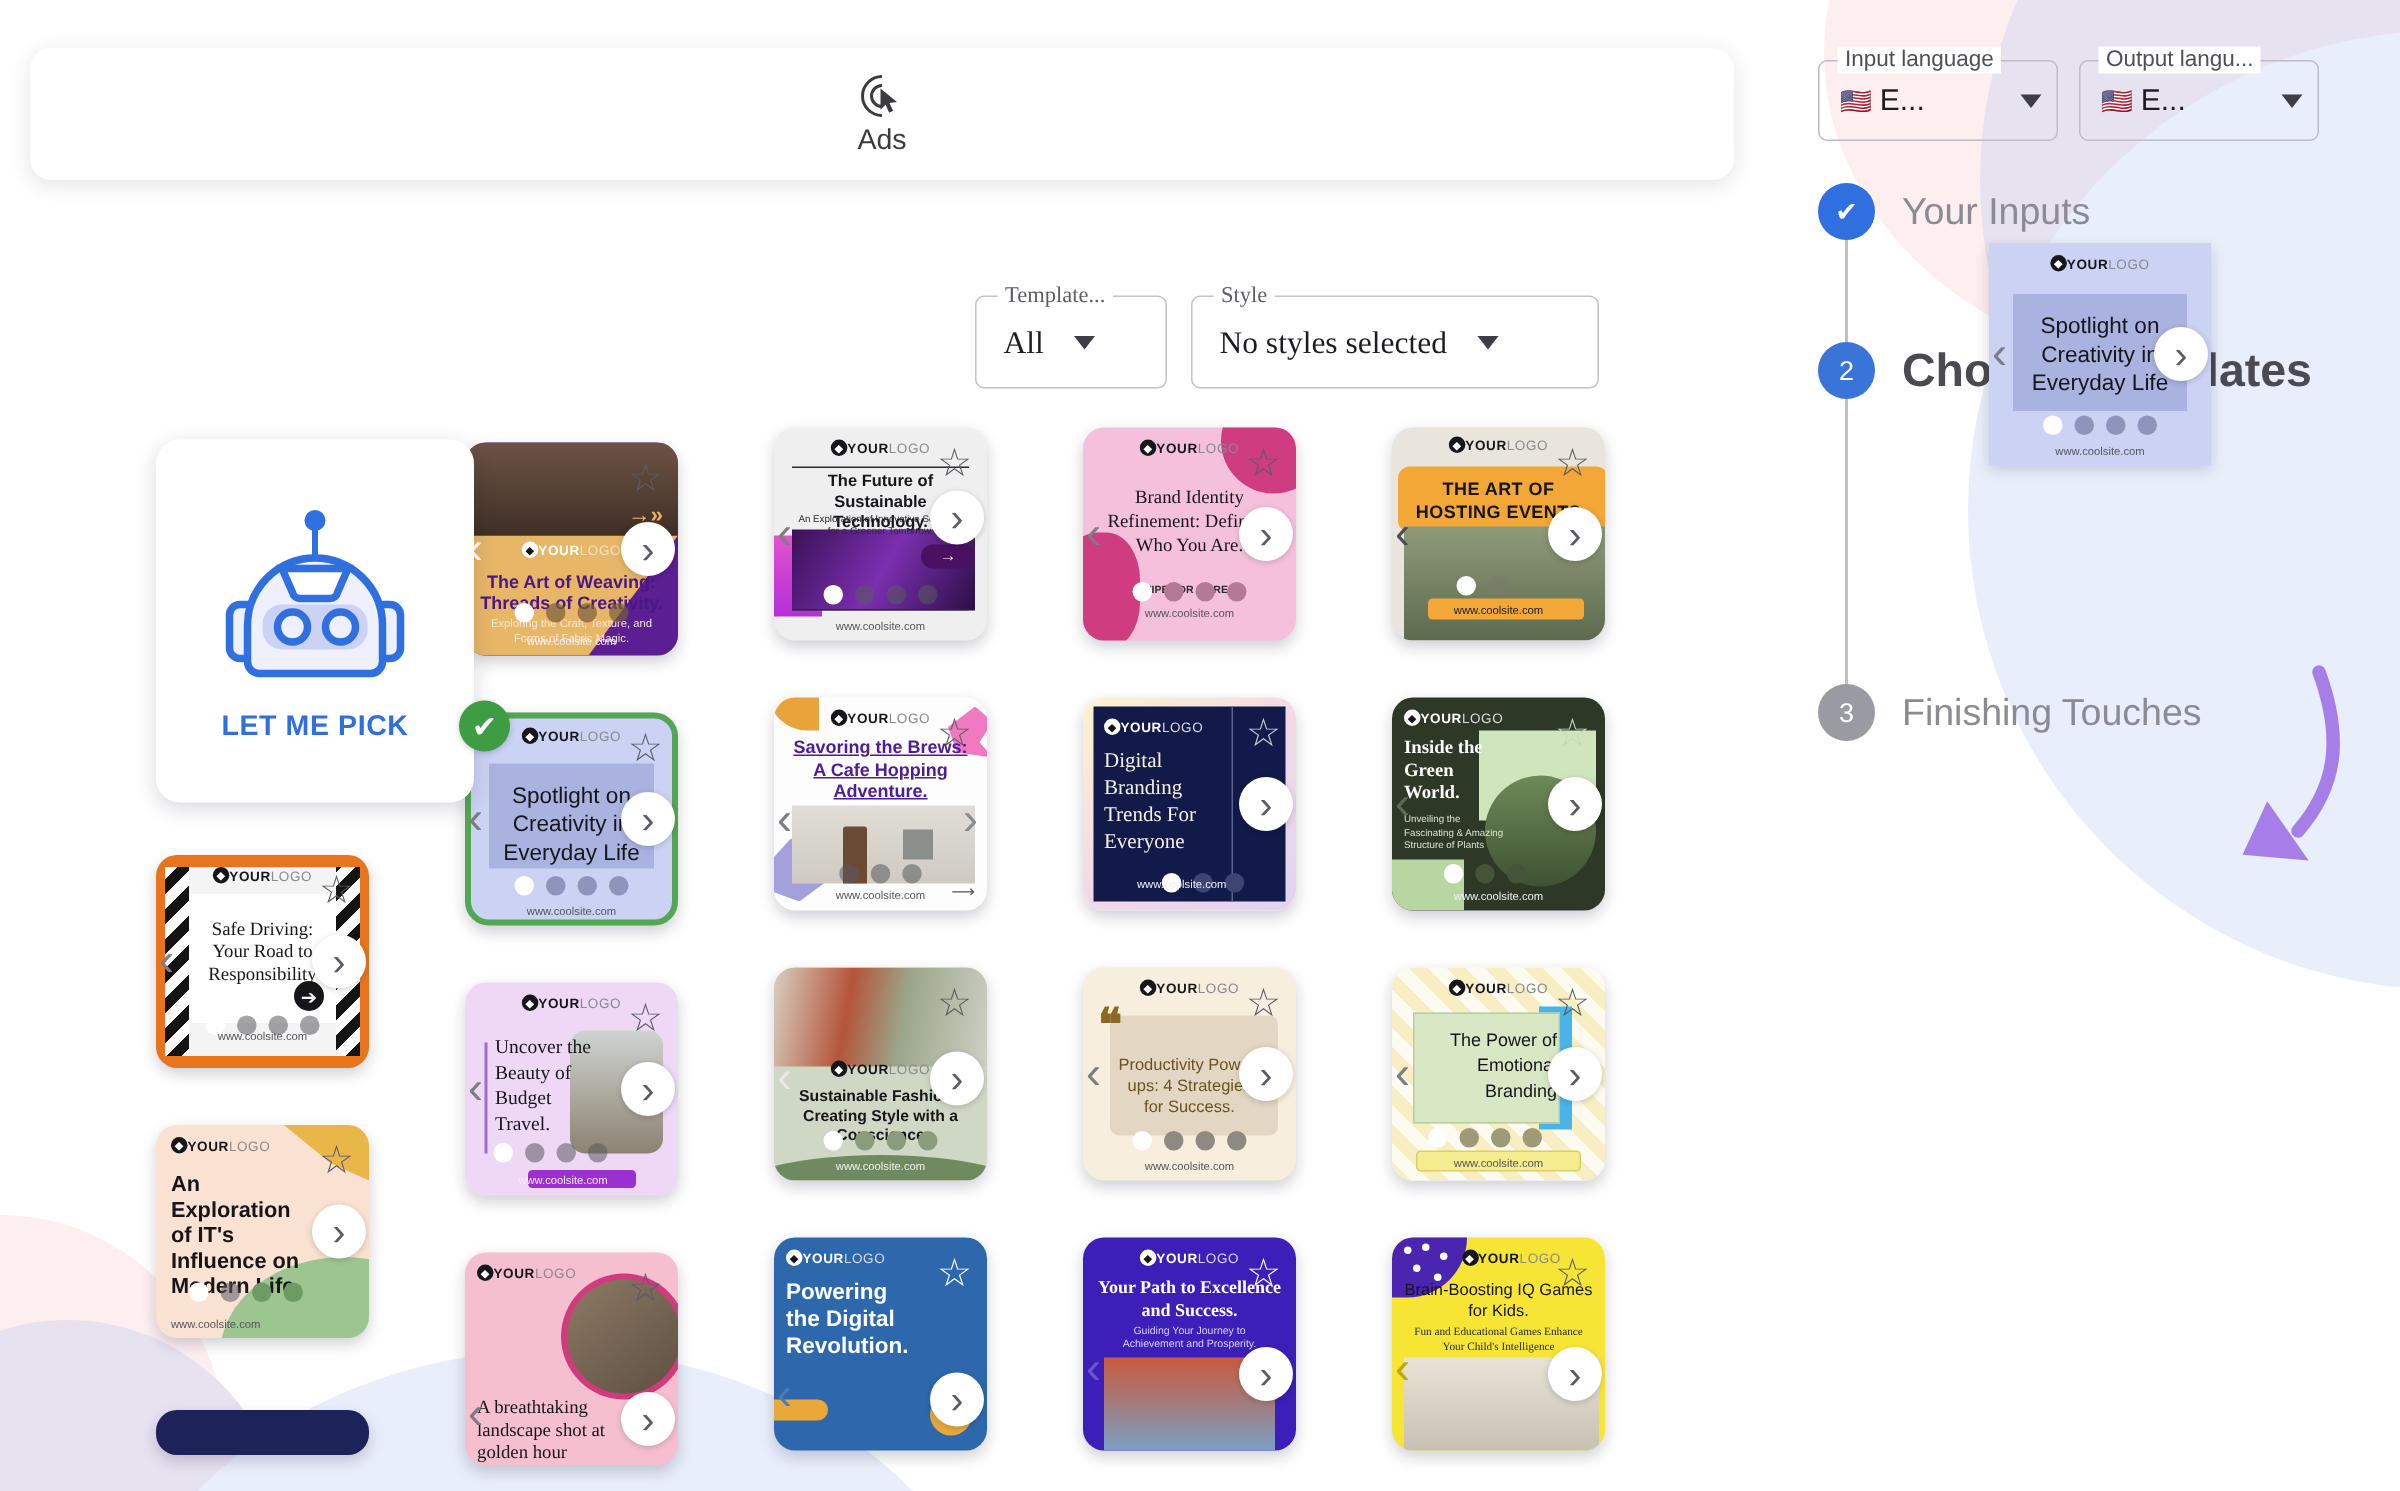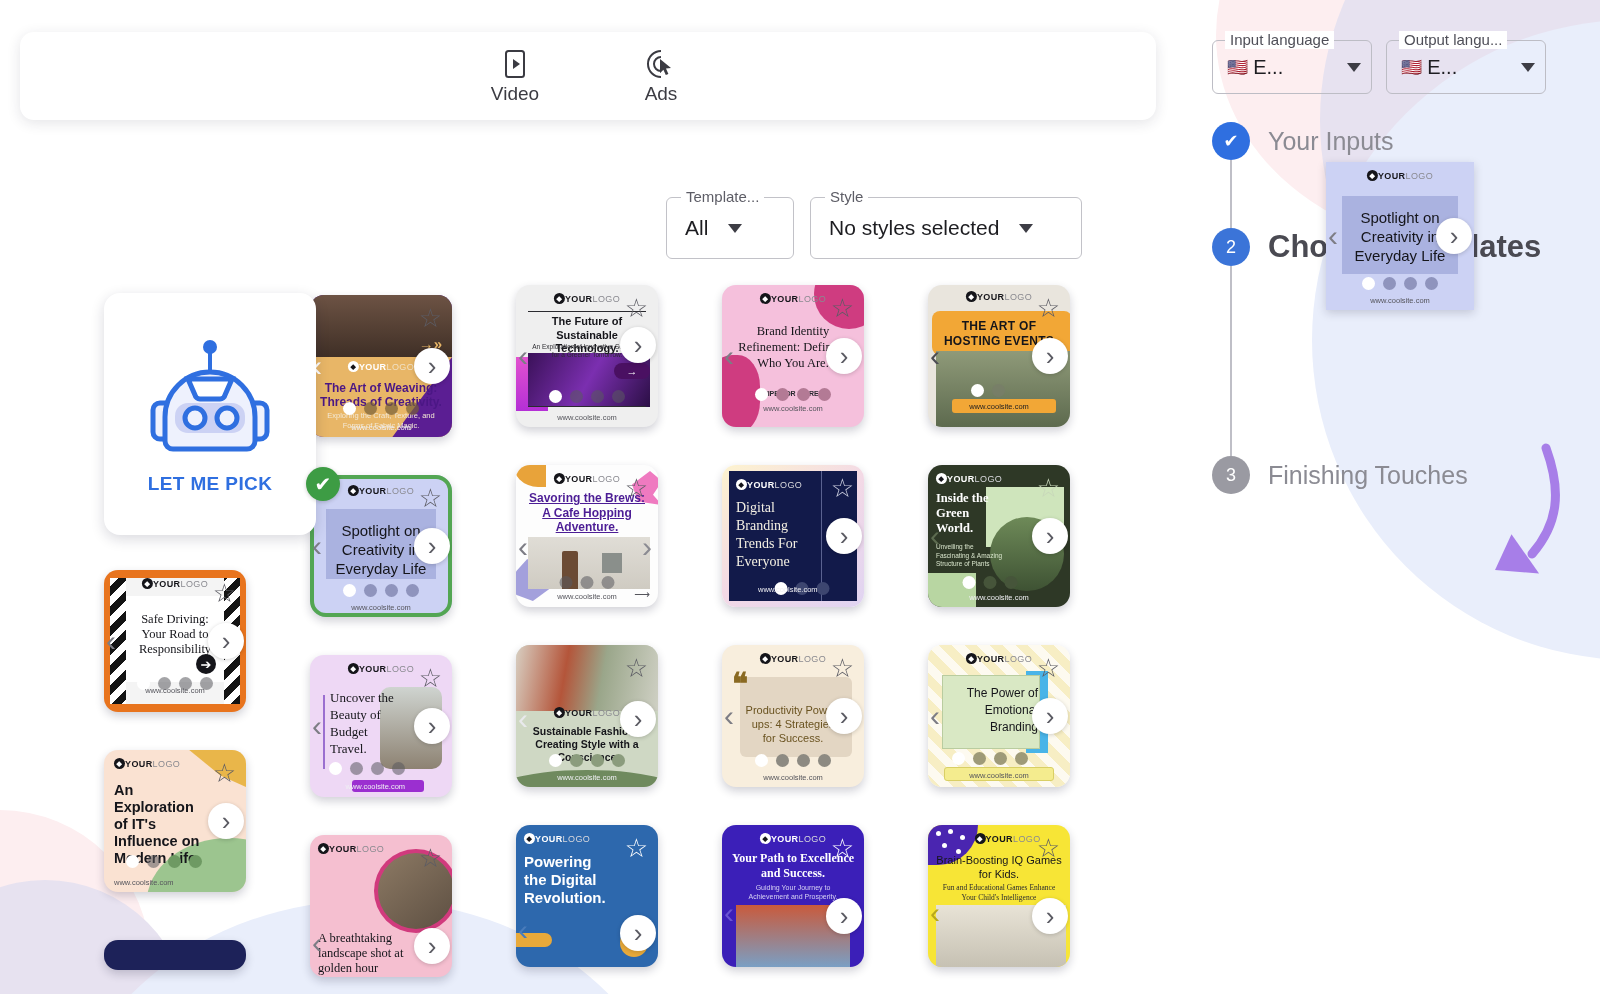--- a/index.html
+++ b/index.html
@@ -32,21 +32,21 @@
     width: 146px; display: flex; flex-direction: column;
     align-items: center; justify-content: center; gap: 2px;
     color: #3b3b42; cursor: pointer; user-select: none;
   }
   .tab .tab-label { font-size: 19px; line-height: 22px; }
   .tab .tab-ico { height: 34px; display: flex; align-items: center; justify-content: center; }
   .tab.active { background: linear-gradient(110deg,#b33a54 0%,#8c4a8e 40%,#2f55c7 100%); color: #fff; }
   .tab.active .tab-label { color: #fff; }
 
   
-  .filters { position: absolute; left: 666px; top: 197px; z-index: 5; display: flex; gap: 16px; }
+  .filters { position: absolute; left: 650px; top: 197px; z-index: 5; display: flex; gap: 16px; font-family: Liberation Serif, serif; }
   .field { position: relative; height: 62px; border: 1px solid #c2c2c8; border-radius: 6px;
            background: transparent; display: flex; align-items: center; padding: 0 12px 0 18px; }
   .field .legend {
     position: absolute; top: -10px; left: 14px; background: #fff;
     padding: 0 5px; font-size: 15px; color: #5d5d66; line-height: 18px; white-space: nowrap;
   }
   .field .value { font-size: 21px; color: #1d1d21; white-space: nowrap; }
   .caret { width: 0; height: 0; border-left: 7px solid transparent; border-right: 7px solid transparent;
            border-top: 9px solid #3d3d45; margin-left: 20px; }
   #field-template { width: 128px; }
@@ -146,29 +146,20 @@
   <div class="blob blob-lilac"></div>
   <div class="blob blob-blue"></div>
   <div class="blob blob-bl-pink"></div>
   <div class="blob blob-bl-lilac"></div>
   <div class="blob blob-bl-blue"></div>
 </div>
 
 <div class="tabbar">
   <div class="tab">
     <span class="tab-ico">
-      <svg width="30" height="32" viewBox="0 0 30 32">
-          <rect x="6" y="3" width="18" height="26" rx="2.5" fill="none" stroke="#3b3b42" stroke-width="2"></rect>
-          <path d="M13 11 l7 5 -7 5 z" fill="#3b3b42"></path>
-        </svg>
-    </span>
-    <span class="tab-label">Video</span>
-  </div>
-  <div class="tab">
-    <span class="tab-ico">
       <svg width="32" height="32" viewBox="0 0 32 32">
           <path d="M16 3 a13 13 0 1 0 0 26" fill="none" stroke="#3b3b42" stroke-width="2"></path>
           <path d="M16 9 a7 7 0 1 0 0 14" fill="none" stroke="#3b3b42" stroke-width="2"></path>
           <path d="M15 11 l11 9 -5 .6 2.4 5.3 -2.6 1.2 -2.4 -5.3 -3.4 3.4 z" fill="#3b3b42"></path>
         </svg>
     </span>
     <span class="tab-label">Ads</span>
   </div>
 </div>
 

